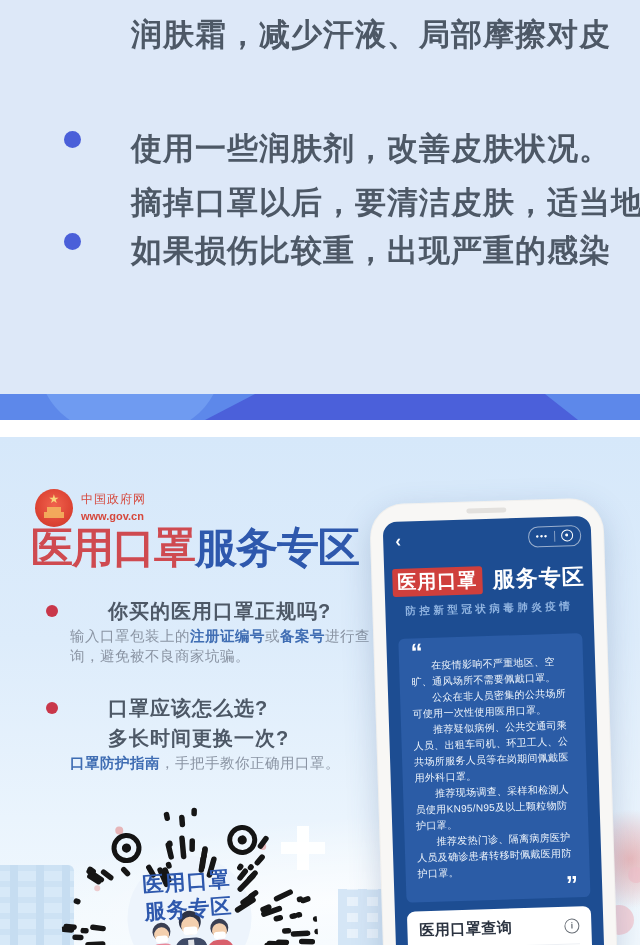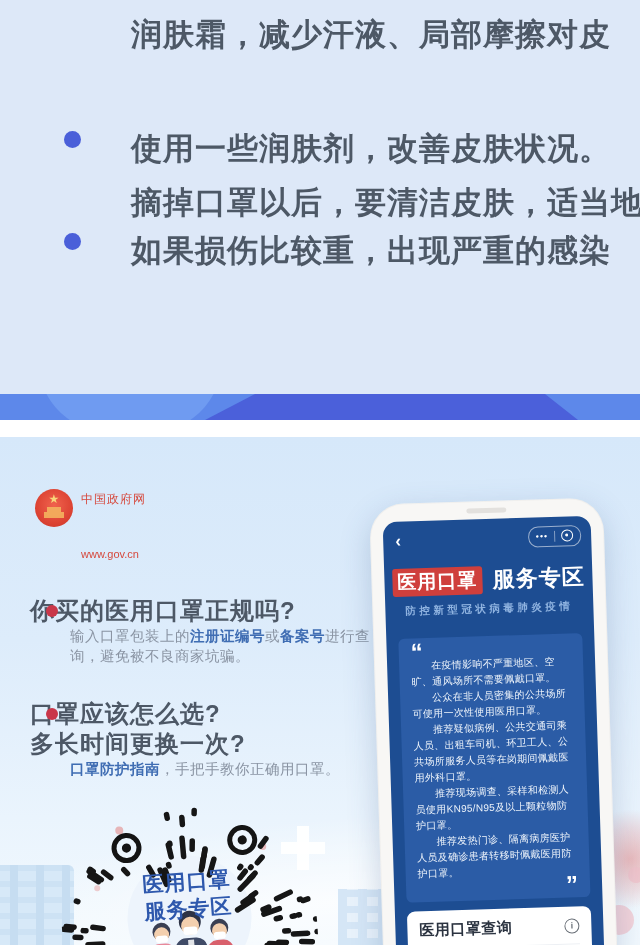--- a/index.html
+++ b/index.html
@@ -44,29 +44,29 @@
   .pink-dot-b{position:absolute;left:628px;top:430px;width:16px;height:16px;border-radius:50%;background:#efc0c9;opacity:.7;}
   
   .gov-logo{position:absolute;left:35px;top:52px;display:flex;align-items:flex-start;}
   .emblem{width:38px;height:38px;border-radius:50%;background:radial-gradient(circle at 50% 42%,#f0624d 0%,#dd4434 60%,#c93427 100%);
           position:relative;flex:0 0 auto;}
   .emblem .star{position:absolute;left:0;right:0;top:4px;text-align:center;font-size:12px;color:#f8d77a;line-height:12px;}
   .emblem .gate{position:absolute;left:9px;top:18px;width:20px;height:11px;background:#f4b25e;
                 clip-path:polygon(0 100%,0 45%,15% 45%,15% 0,85% 0,85% 45%,100% 45%,100% 100%);opacity:.9;}
   .gov-text{margin-left:8px;}
   .gov-name{font-size:12px;font-weight:400;color:#d6483c;letter-spacing:1px;line-height:20px;}
-  .gov-url{font-size:11px;font-weight:400;color:#d6483c;line-height:14px;margin-top:38px;}
+  .gov-url{font-size:11px;font-weight:700;color:#d6483c;line-height:14px;}
   
   .promo-title{position:absolute;left:31px;top:88px;font-size:42px;font-weight:900;letter-spacing:-1px;line-height:46px;white-space:nowrap;}
   .promo-title .t-red{color:var(--title-red);}
   .promo-title .t-blue{color:var(--title-blue);}
   
   .point{position:absolute;left:0;width:360px;}
   .point-dot{position:absolute;left:46px;top:9px;width:12px;height:12px;border-radius:50%;background:var(--point-red);}
-  .point-head{margin-left:30px;font-size:24px;font-weight:700;color:var(--text-dark);line-height:30px;letter-spacing:1px;}
+  .point-head{margin-left:108px;font-size:20px;font-weight:700;color:var(--text-dark);line-height:30px;letter-spacing:1px;}
   .point-desc{margin-left:70px;font-size:14.5px;line-height:20px;color:var(--text-gray);
               letter-spacing:.5px;width:300px;}
   .seg-blue{color:var(--desc-blue);font-weight:700;}
   .seg-gray{color:var(--text-gray);}
   
   .qr{position:absolute;left:58px;top:353px;width:255px;height:155px;transform:rotate(-4deg);}
   .qr svg{display:block;}
   .qr-text{position:absolute;left:0;top:78px;width:255px;text-align:center;
            font-size:21px;font-weight:900;color:var(--title-blue);line-height:27px;letter-spacing:1px;}
   
@@ -147,30 +147,33 @@
       <div class="emblem">
         <div class="star">★</div>
         <div class="gate"></div>
       </div>
       <div class="gov-text">
         <div class="gov-name">中国政府网</div>
         <div class="gov-url">www.gov.cn</div>
       </div>
     </div>
 
+    <div class="promo-title">
+      <span class="t-red">医用口罩</span><span class="t-blue">服务专区</span>
+    </div>
 
     <div class="point" style="top:159px">
       <span class="point-dot"></span>
       <div class="point-head">
         <div>你买的医用口罩正规吗?</div>
       </div>
       <div class="point-desc"><span class="seg-gray">输入口罩包装上的</span><span class="seg-blue">注册证编号</span><span class="seg-gray">或</span><span class="seg-blue">备案号</span><span class="seg-gray">进行查询，避免被不良商家坑骗。</span></div>
     </div>
 
-    <div class="point" style="top:262px">
+    <div class="point" style="top:256px">
       <span class="point-dot"></span>
       <div class="point-head">
         <div>口罩应该怎么选?</div>
         <div>多长时间更换一次?</div>
       </div>
       <div class="point-desc"><span class="seg-blue">口罩防护指南</span><span class="seg-gray">，手把手教你正确用口罩。</span></div>
     </div>
 
     <div class="qr">
       <svg id="qr-svg" width="255" height="210" viewBox="0 0 255 210">

